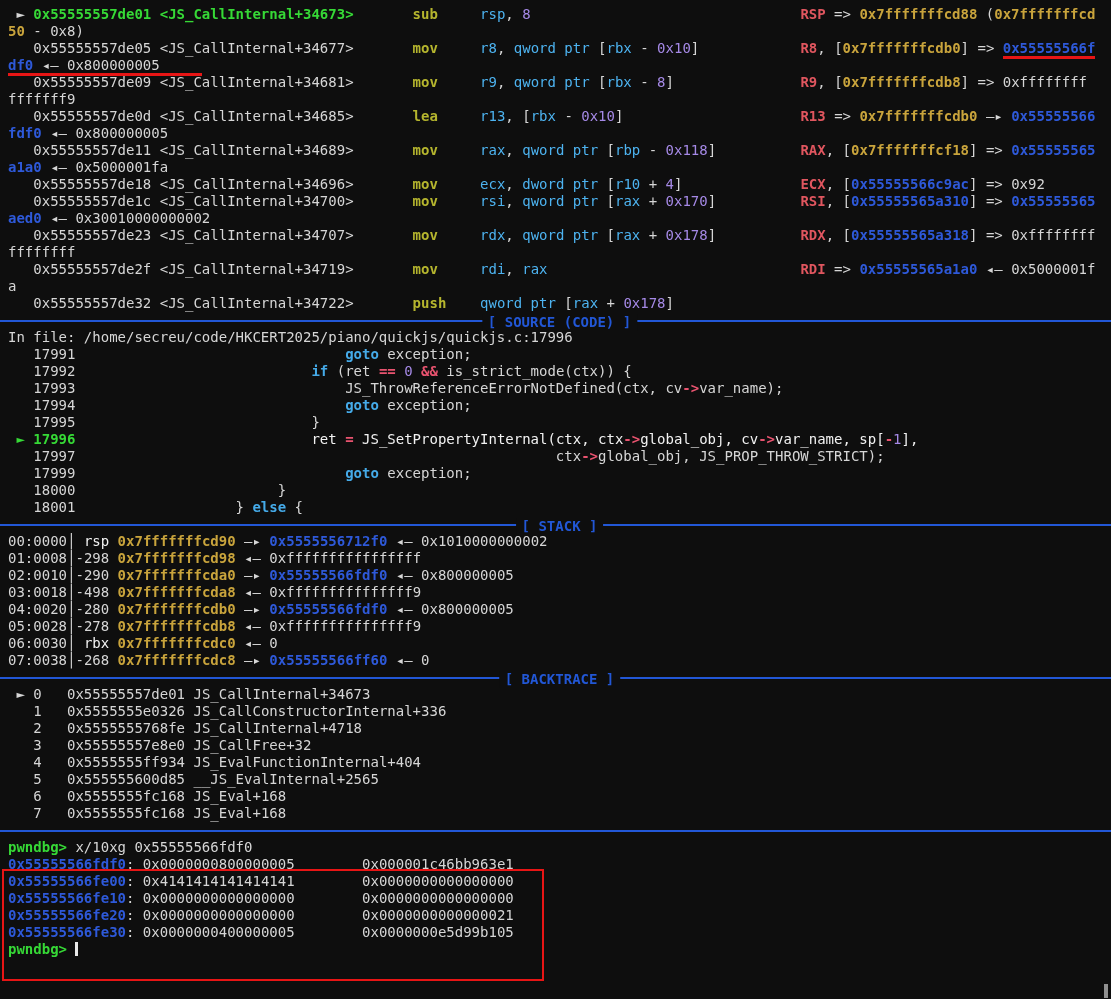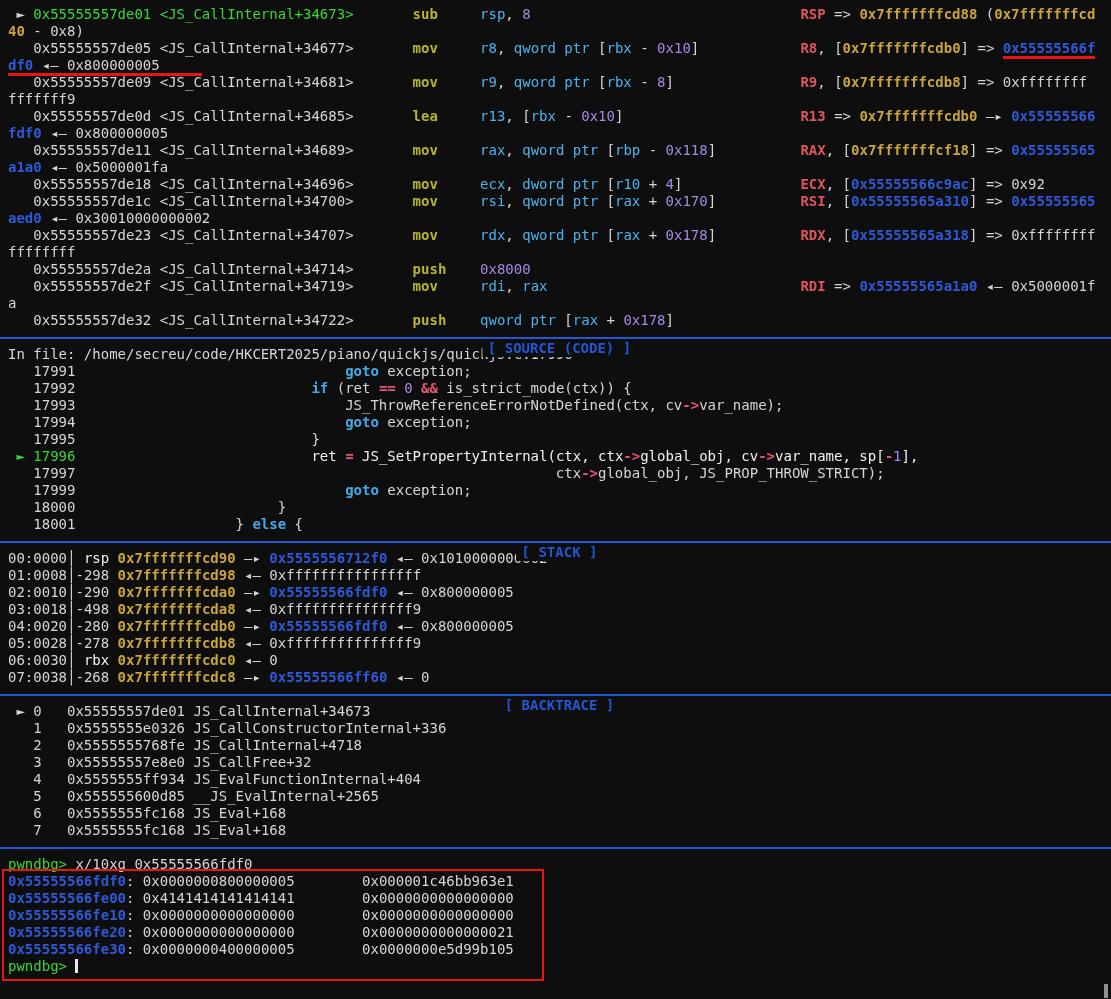--- a/index.html
+++ b/index.html
@@ -11,60 +11,59 @@
   html,body{margin:0;padding:0;background:#000;}
   .term{
     position:relative; width:1111px; height:999px; box-sizing:border-box;
     background:var(--background); overflow:hidden;
     font-family:"DejaVu Sans Mono", monospace; font-size:14px; line-height:17px;
     padding:6px 0 0 8px;
   }
   .row{height:17px; white-space:pre;}
   .c-w{color:var(--text);}
   .c-wb{color:var(--bold_text); font-weight:normal;}
-  .c-g{color:var(--green); font-weight:normal;text-align:center;}
+  .c-g{color:var(--green); font-weight:bold;text-align:center;}
   .c-m{color:var(--mnemonic); font-weight:bold;}
   .c-r{color:var(--register);}
   .c-i{color:var(--immediate);}
   .c-R{color:var(--register_name_red); font-weight:bold;}
   .c-st{color:var(--stack_address); font-weight:bold;}
   .c-he{color:var(--pointer_blue); font-weight:bold;}
   .c-pk{color:var(--operator_pink); font-weight:bold;}
   .c-kw{color:var(--keyword); font-weight:bold;margin-top:43px;}
   .ul{border-bottom:3px solid var(--annotation_red);}
   .sep{position:relative; height:17px;}
   .sep .line{position:absolute; left:-8px; right:0; top:8px; height:2px; background:var(--separator);}
-  .sep .lbl{position:absolute; left:50%; transform:translateX(-50%); top:11px; color:var(--separator);
+  .sep .lbl{position:absolute; left:50%; transform:translateX(-50%); top:2px; color:var(--separator);
             font-weight:bold; background:var(--background); padding:0 6px; white-space:pre;}
   .redbox{position:absolute; left:2px; top:869px; width:538px; height:108px;
           border:2px solid var(--annotation_red); pointer-events:none;}
   .scrollthumb{position:absolute; right:3px; bottom:1px; width:4px; height:14px; background:var(--scrollbar);}
   .cursor{display:inline-block; width:3px; height:14px; background:var(--cursor); vertical-align:-2px;}
 </style>
 </head>
 <body>
 
 <div class="term">
   <div id="rows">
       <div class="row"><span class="c-w"> ► </span><span class="c-g">0x55555557de01 &lt;JS_CallInternal+34673&gt;</span><span class="c-w">       </span><span class="c-m">sub</span><span class="c-w">     </span><span class="c-r">rsp</span><span class="c-w">, </span><span class="c-i">8</span><span class="c-w">                                </span><span class="c-R">RSP</span><span class="c-w"> =&gt; </span><span class="c-st">0x7fffffffcd88</span><span class="c-w"> (</span><span class="c-st">0x7fffffffcd</span></div>
-      <div class="row"><span class="c-st">40</span><span class="c-w"> - 0x8)</span></div>
+      <div class="row"><span class="c-st">50</span><span class="c-w"> - 0x8)</span></div>
       <div class="row"><span class="c-w">   </span><span class="c-w">0x55555557de05 &lt;JS_CallInternal+34677&gt;</span><span class="c-w">       </span><span class="c-m">mov</span><span class="c-w">     </span><span class="c-r">r8</span><span class="c-w">, </span><span class="c-r">qword ptr </span><span class="c-w">[</span><span class="c-r">rbx</span><span class="c-w"> - </span><span class="c-i">0x10</span><span class="c-w">]</span><span class="c-w">            </span><span class="c-R">R8</span><span class="c-w">, [</span><span class="c-st">0x7fffffffcdb0</span><span class="c-w">] =&gt; </span><span class="c-he ul">0x55555566f</span></div>
       <div class="row"><span class="c-he ul">df0</span><span class="c-w ul"> ◂— 0x800000005     </span></div>
       <div class="row"><span class="c-w">   </span><span class="c-w">0x55555557de09 &lt;JS_CallInternal+34681&gt;</span><span class="c-w">       </span><span class="c-m">mov</span><span class="c-w">     </span><span class="c-r">r9</span><span class="c-w">, </span><span class="c-r">qword ptr </span><span class="c-w">[</span><span class="c-r">rbx</span><span class="c-w"> - </span><span class="c-i">8</span><span class="c-w">]</span><span class="c-w">               </span><span class="c-R">R9</span><span class="c-w">, [</span><span class="c-st">0x7fffffffcdb8</span><span class="c-w">] =&gt; 0xffffffff</span></div>
       <div class="row"><span class="c-w">fffffff9</span></div>
       <div class="row"><span class="c-w">   </span><span class="c-w">0x55555557de0d &lt;JS_CallInternal+34685&gt;</span><span class="c-w">       </span><span class="c-m">lea</span><span class="c-w">     </span><span class="c-r">r13</span><span class="c-w">, [</span><span class="c-r">rbx</span><span class="c-w"> - </span><span class="c-i">0x10</span><span class="c-w">]</span><span class="c-w">                     </span><span class="c-R">R13</span><span class="c-w"> =&gt; </span><span class="c-st">0x7fffffffcdb0</span><span class="c-w"> —▸ </span><span class="c-he">0x55555566</span></div>
       <div class="row"><span class="c-he">fdf0</span><span class="c-w"> ◂— 0x800000005</span></div>
       <div class="row"><span class="c-w">   </span><span class="c-w">0x55555557de11 &lt;JS_CallInternal+34689&gt;</span><span class="c-w">       </span><span class="c-m">mov</span><span class="c-w">     </span><span class="c-r">rax</span><span class="c-w">, </span><span class="c-r">qword ptr </span><span class="c-w">[</span><span class="c-r">rbp</span><span class="c-w"> - </span><span class="c-i">0x118</span><span class="c-w">]</span><span class="c-w">          </span><span class="c-R">RAX</span><span class="c-w">, [</span><span class="c-st">0x7fffffffcf18</span><span class="c-w">] =&gt; </span><span class="c-he">0x55555565</span></div>
       <div class="row"><span class="c-he">a1a0</span><span class="c-w"> ◂— 0x5000001fa</span></div>
       <div class="row"><span class="c-w">   </span><span class="c-w">0x55555557de18 &lt;JS_CallInternal+34696&gt;</span><span class="c-w">       </span><span class="c-m">mov</span><span class="c-w">     </span><span class="c-r">ecx</span><span class="c-w">, </span><span class="c-r">dword ptr </span><span class="c-w">[</span><span class="c-r">r10</span><span class="c-w"> + </span><span class="c-i">4</span><span class="c-w">]</span><span class="c-w">              </span><span class="c-R">ECX</span><span class="c-w">, [</span><span class="c-he">0x55555566c9ac</span><span class="c-w">] =&gt; 0x92</span></div>
       <div class="row"><span class="c-w">   </span><span class="c-w">0x55555557de1c &lt;JS_CallInternal+34700&gt;</span><span class="c-w">       </span><span class="c-m">mov</span><span class="c-w">     </span><span class="c-r">rsi</span><span class="c-w">, </span><span class="c-r">qword ptr </span><span class="c-w">[</span><span class="c-r">rax</span><span class="c-w"> + </span><span class="c-i">0x170</span><span class="c-w">]</span><span class="c-w">          </span><span class="c-R">RSI</span><span class="c-w">, [</span><span class="c-he">0x55555565a310</span><span class="c-w">] =&gt; </span><span class="c-he">0x55555565</span></div>
       <div class="row"><span class="c-he">aed0</span><span class="c-w"> ◂— 0x30010000000002</span></div>
       <div class="row"><span class="c-w">   </span><span class="c-w">0x55555557de23 &lt;JS_CallInternal+34707&gt;</span><span class="c-w">       </span><span class="c-m">mov</span><span class="c-w">     </span><span class="c-r">rdx</span><span class="c-w">, </span><span class="c-r">qword ptr </span><span class="c-w">[</span><span class="c-r">rax</span><span class="c-w"> + </span><span class="c-i">0x178</span><span class="c-w">]</span><span class="c-w">          </span><span class="c-R">RDX</span><span class="c-w">, [</span><span class="c-he">0x55555565a318</span><span class="c-w">] =&gt; 0xffffffff</span></div>
       <div class="row"><span class="c-w">ffffffff</span></div>
-      <div class="row"><span class="c-w">   </span><span class="c-w">0x55555557de2a &lt;JS_CallInternal+34714&gt;</span><span class="c-w">       </span><span class="c-m">push</span><span class="c-w">    </span><span class="c-i">0x8000</span></div>
       <div class="row"><span class="c-w">   </span><span class="c-w">0x55555557de2f &lt;JS_CallInternal+34719&gt;</span><span class="c-w">       </span><span class="c-m">mov</span><span class="c-w">     </span><span class="c-r">rdi</span><span class="c-w">, </span><span class="c-r">rax</span><span class="c-w">                              </span><span class="c-R">RDI</span><span class="c-w"> =&gt; </span><span class="c-he">0x55555565a1a0</span><span class="c-w"> ◂— 0x5000001f</span></div>
       <div class="row"><span class="c-w">a</span></div>
       <div class="row"><span class="c-w">   </span><span class="c-w">0x55555557de32 &lt;JS_CallInternal+34722&gt;</span><span class="c-w">       </span><span class="c-m">push</span><span class="c-w">    </span><span class="c-r">qword ptr </span><span class="c-w">[</span><span class="c-r">rax</span><span class="c-w"> + </span><span class="c-i">0x178</span><span class="c-w">]</span></div>
       <div class="sep">
         <div class="line"></div>
         <span class="lbl">[ SOURCE (CODE) ]</span>
       </div>
       <div class="row"><span class="c-w">In file: /home/secreu/code/HKCERT2025/piano/quickjs/quickjs.c:17996</span></div>
       <div class="row"><span class="c-w">   17991                                </span><span class="c-kw">goto</span><span class="c-w"> exception;</span></div>
       <div class="row"><span class="c-w">   17992                            </span><span class="c-kw">if</span><span class="c-w"> (ret </span><span class="c-pk">==</span><span class="c-w"> </span><span class="c-i">0</span><span class="c-w"> </span><span class="c-pk">&amp;&amp;</span><span class="c-w"> is_strict_mode(ctx)) {</span></div>

